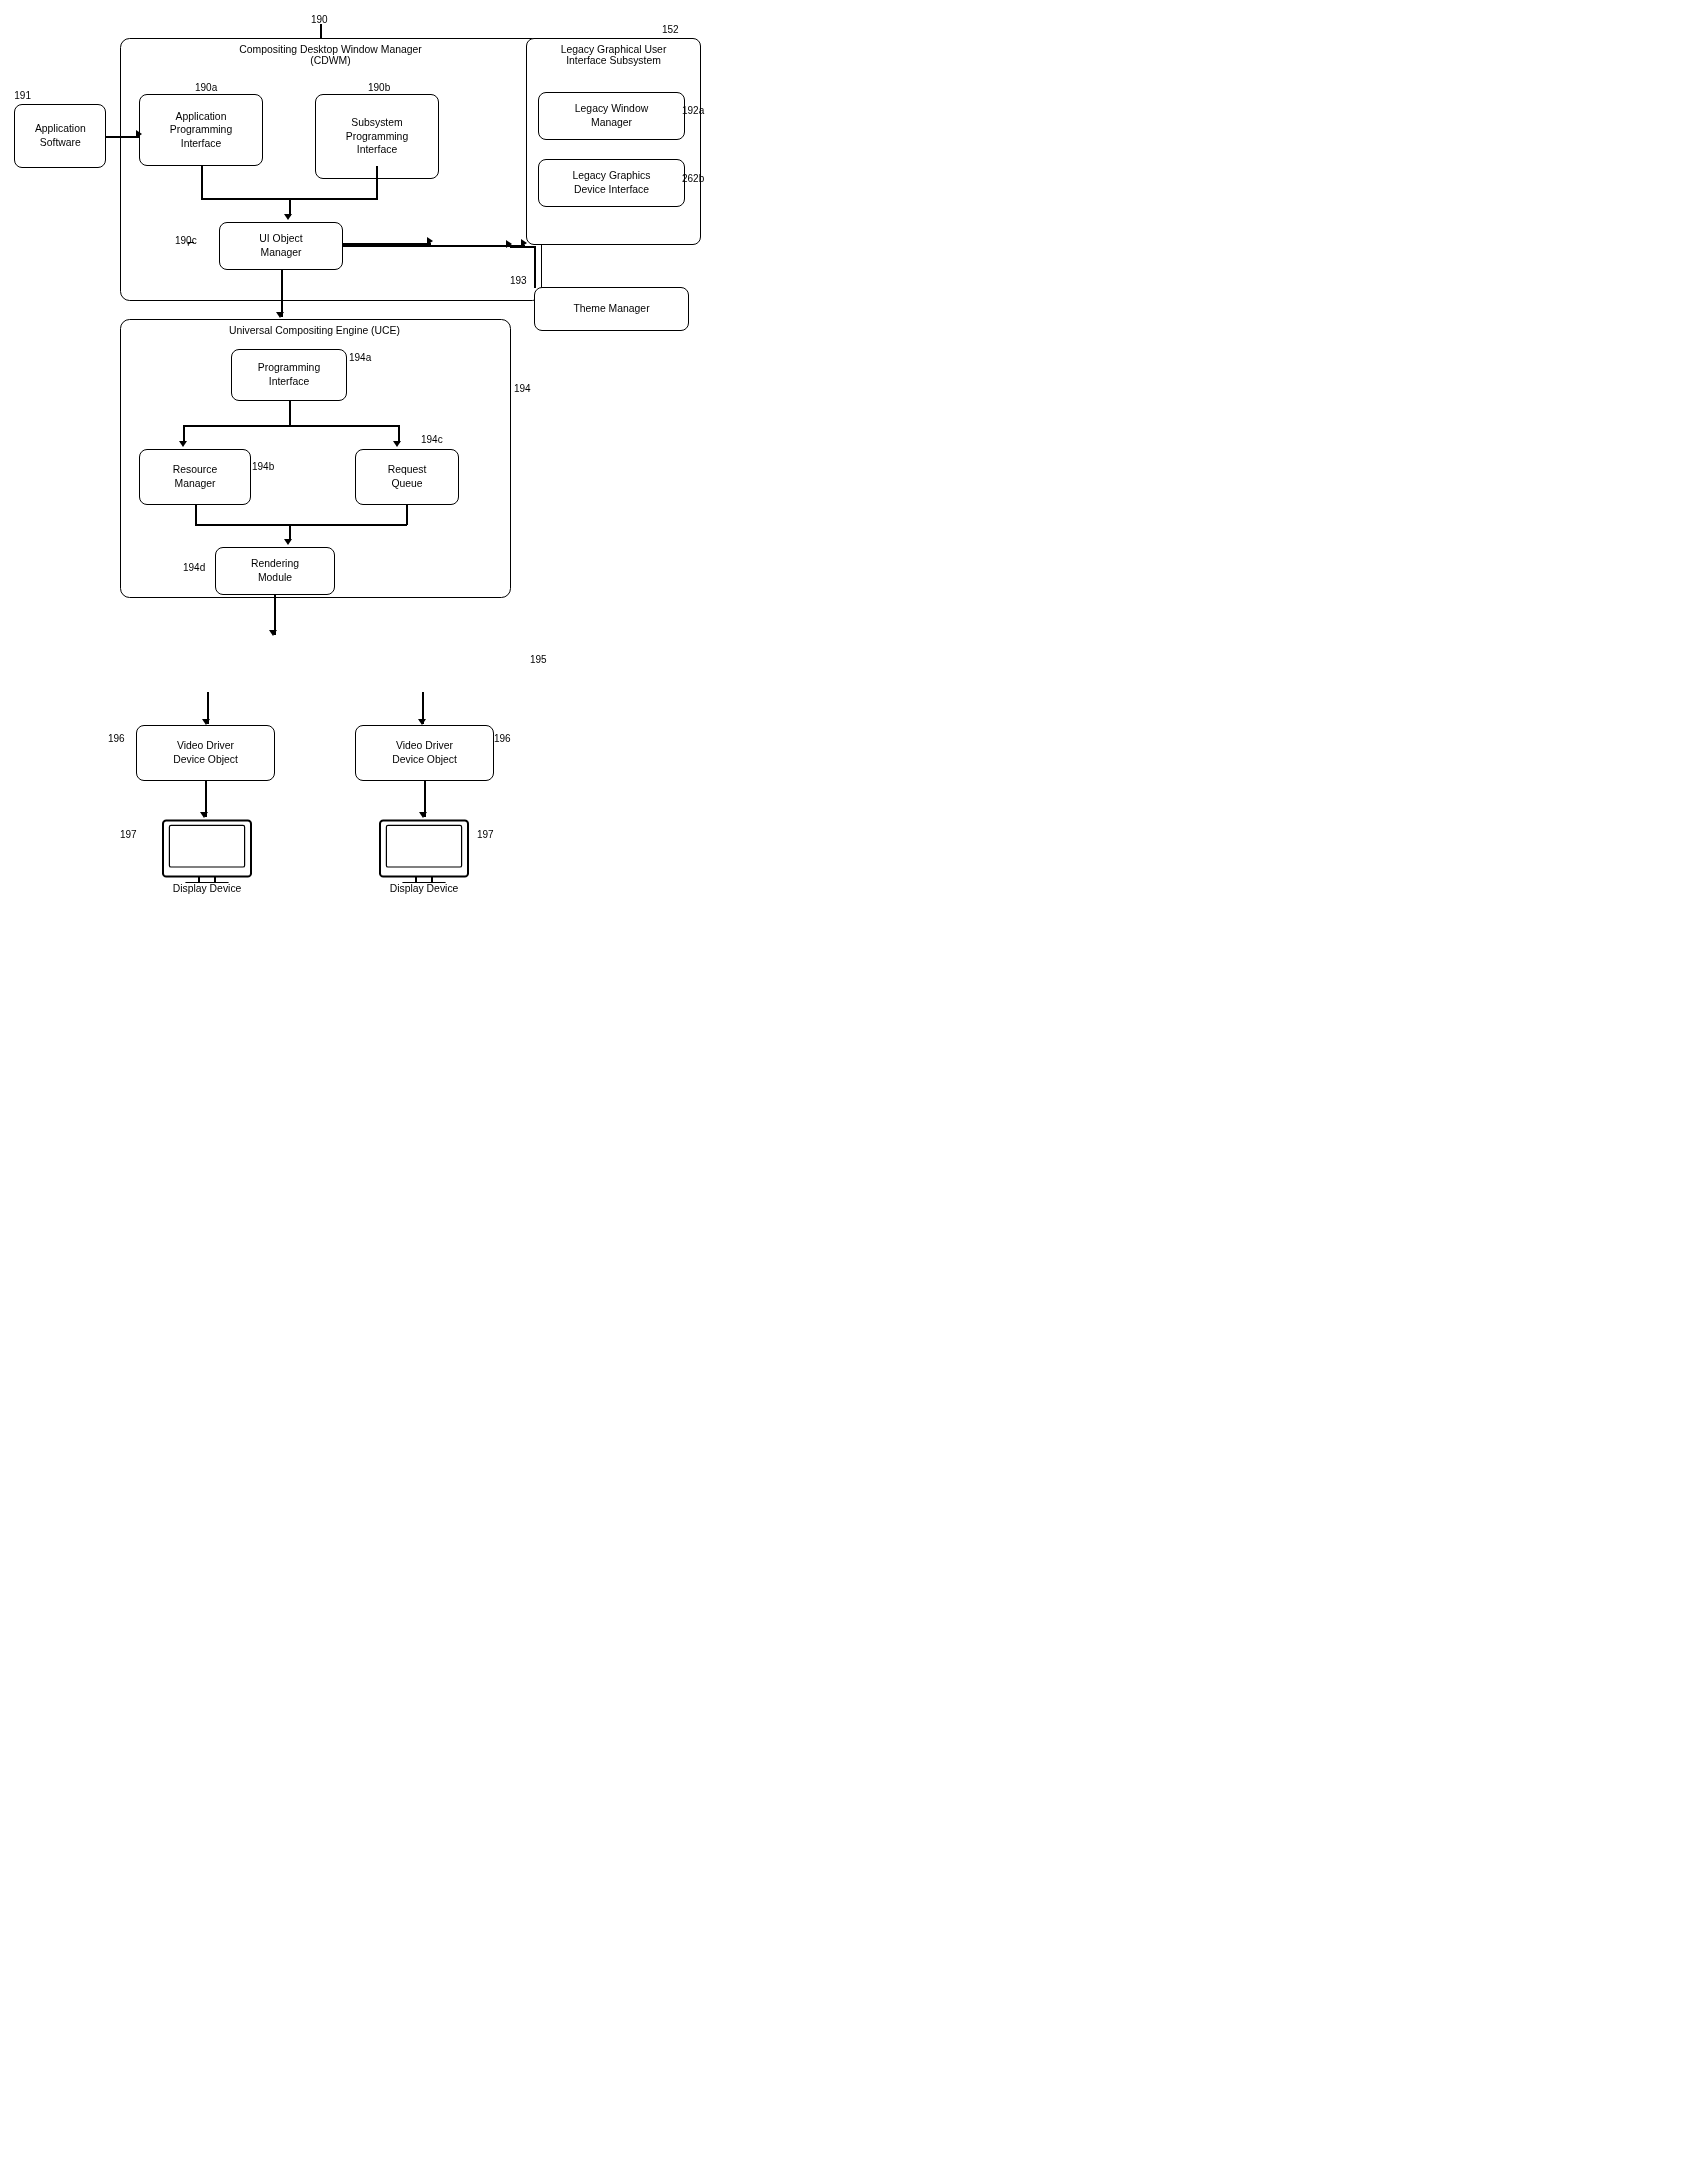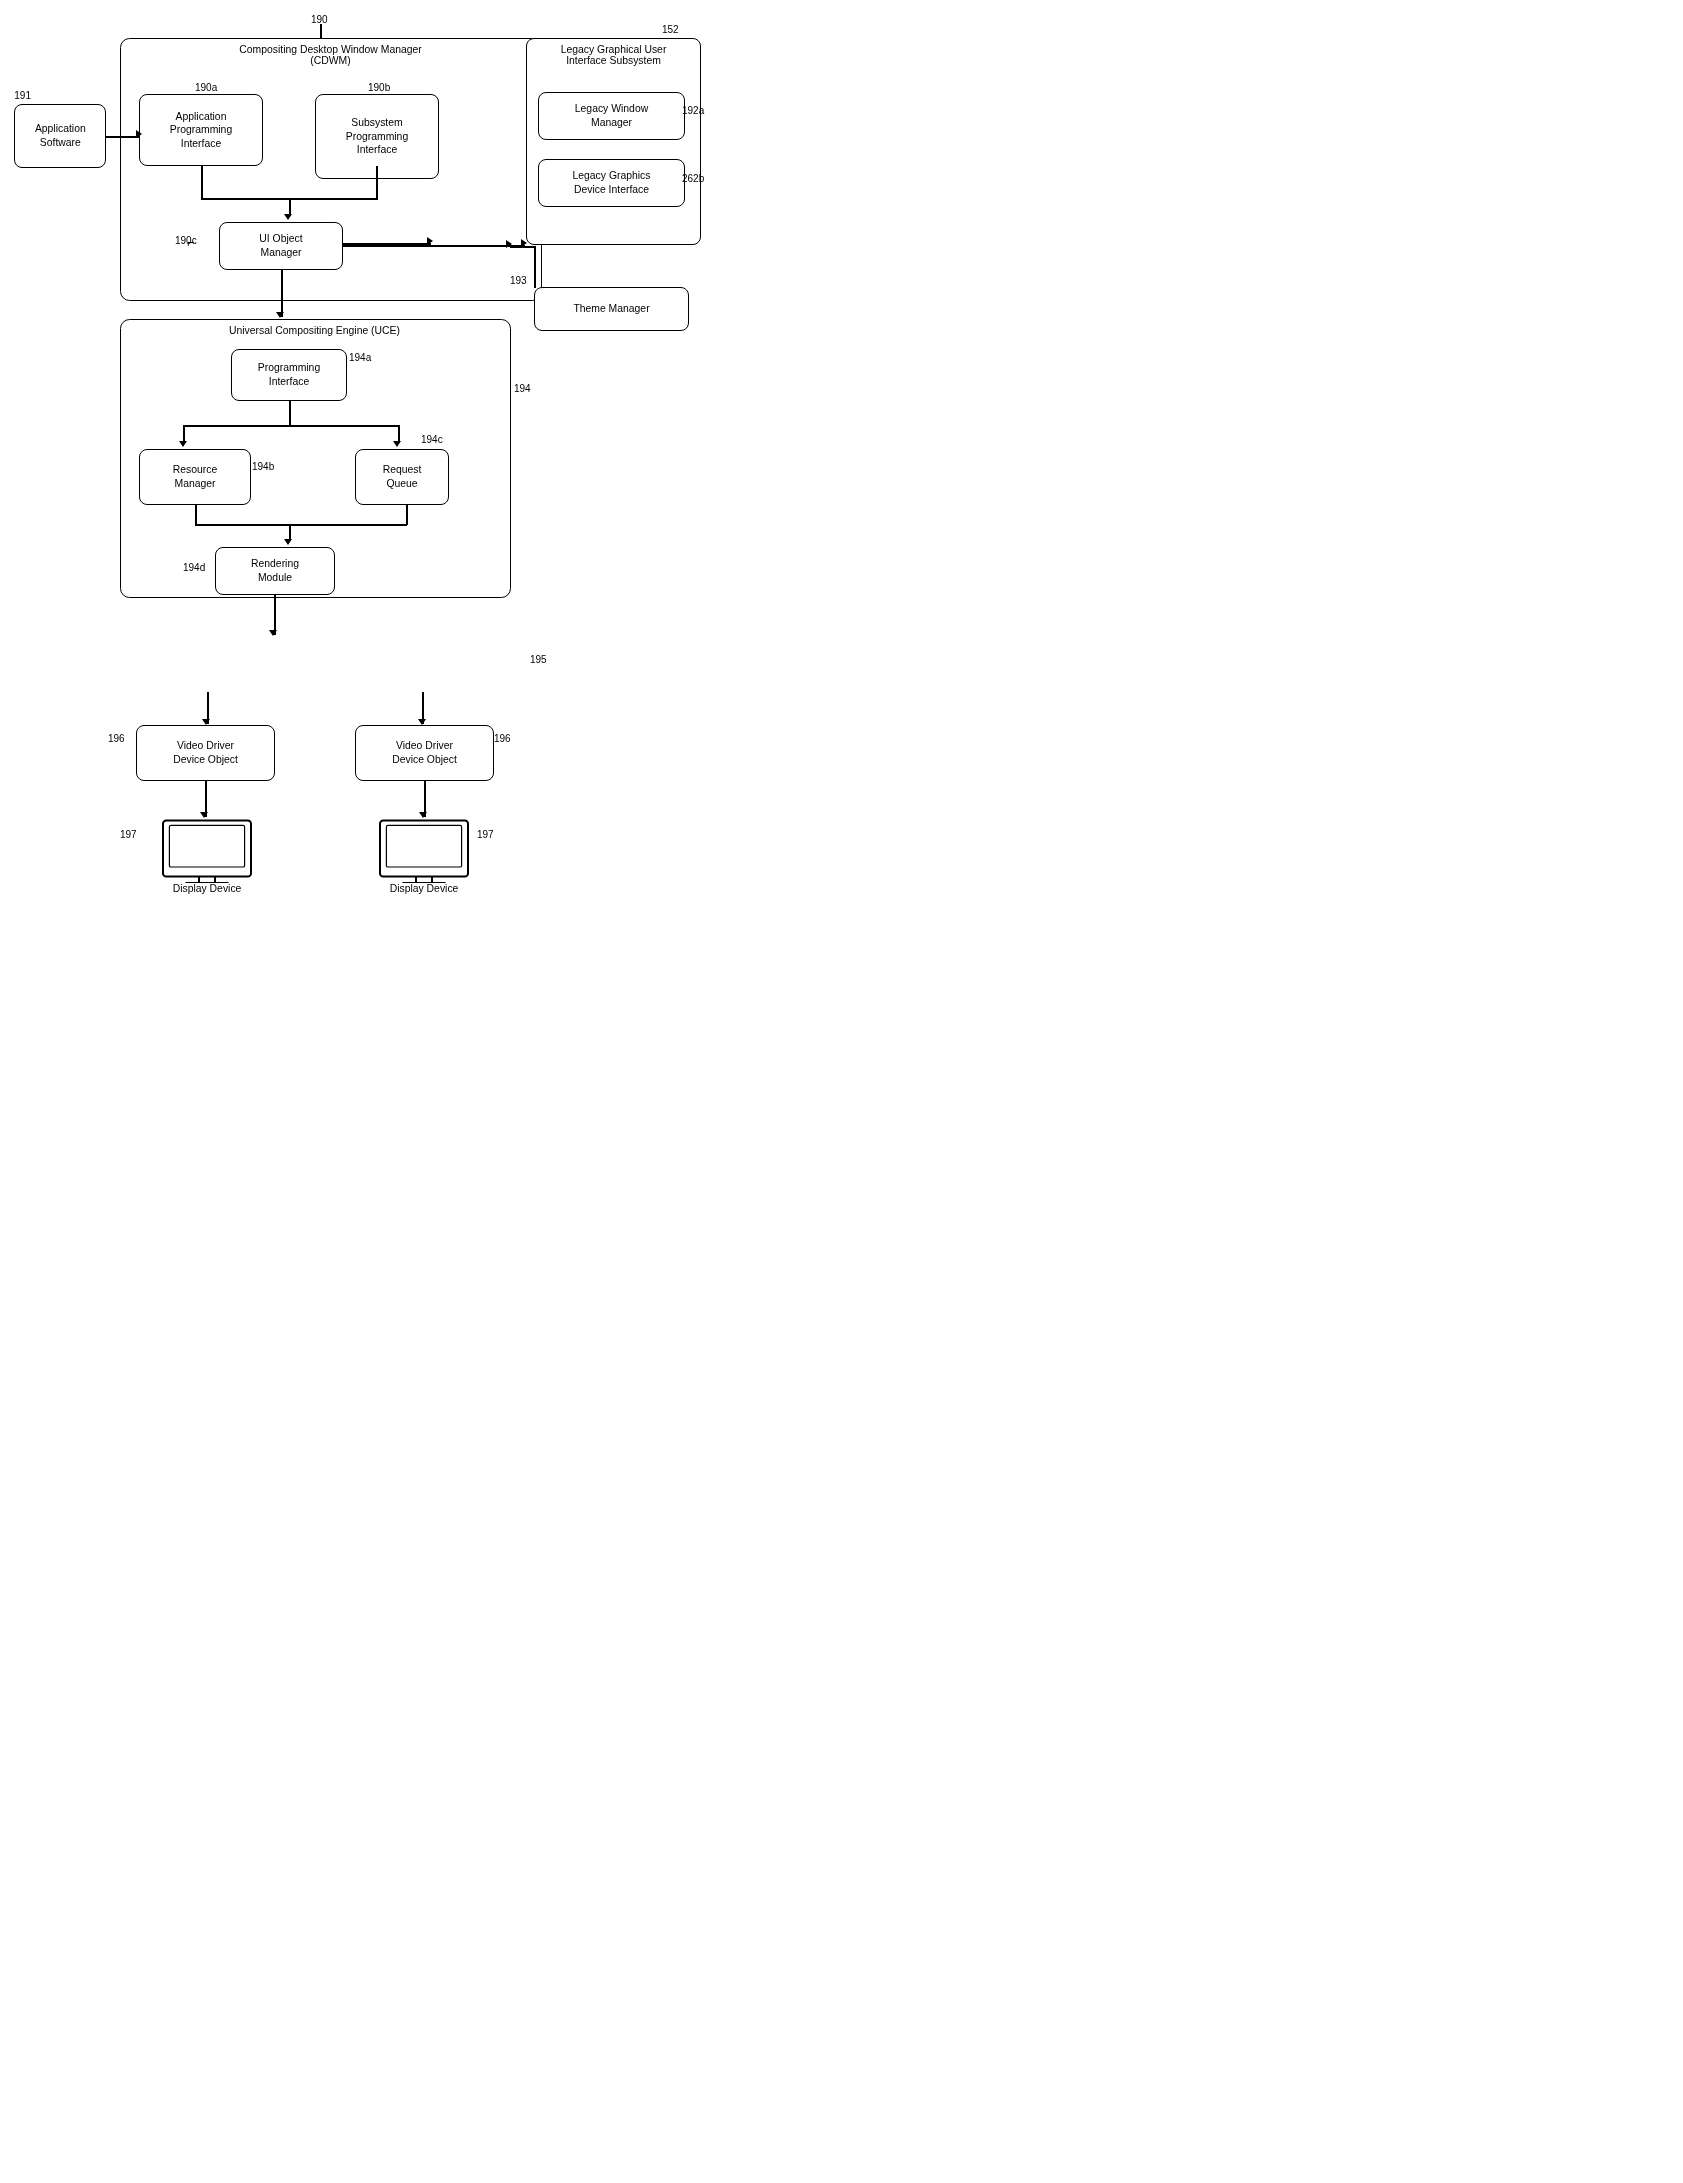--- a/index.html
+++ b/index.html
@@ -184,21 +184,21 @@
   <div class="arrow-down" style="left:393px; top:441px;"></div>
 
   
   <div class="box rounded" style="left:139px; top:449px; width:112px; height:56px;">
     <span>Resource<br>Manager</span>
   </div>
   
   <div class="ref-num" style="left:252px; top:461px;">194b</div>
 
   
-  <div class="box rounded" style="left:355px; top:449px; width:94px; height:56px;">
+  <div class="box rounded" style="left:355px; top:449px; width:104px; height:56px;">
     <span>Request<br>Queue</span>
   </div>
   
   <div class="ref-num" style="left:421px; top:434px;">194c</div>
   
   <div class="ref-num" style="left:514px; top:383px;">194</div>
 
   
   <div class="line v" style="left:195px; top:505px; height:20px;"></div>
   <div class="line v" style="left:406px; top:505px; height:20px;"></div>

